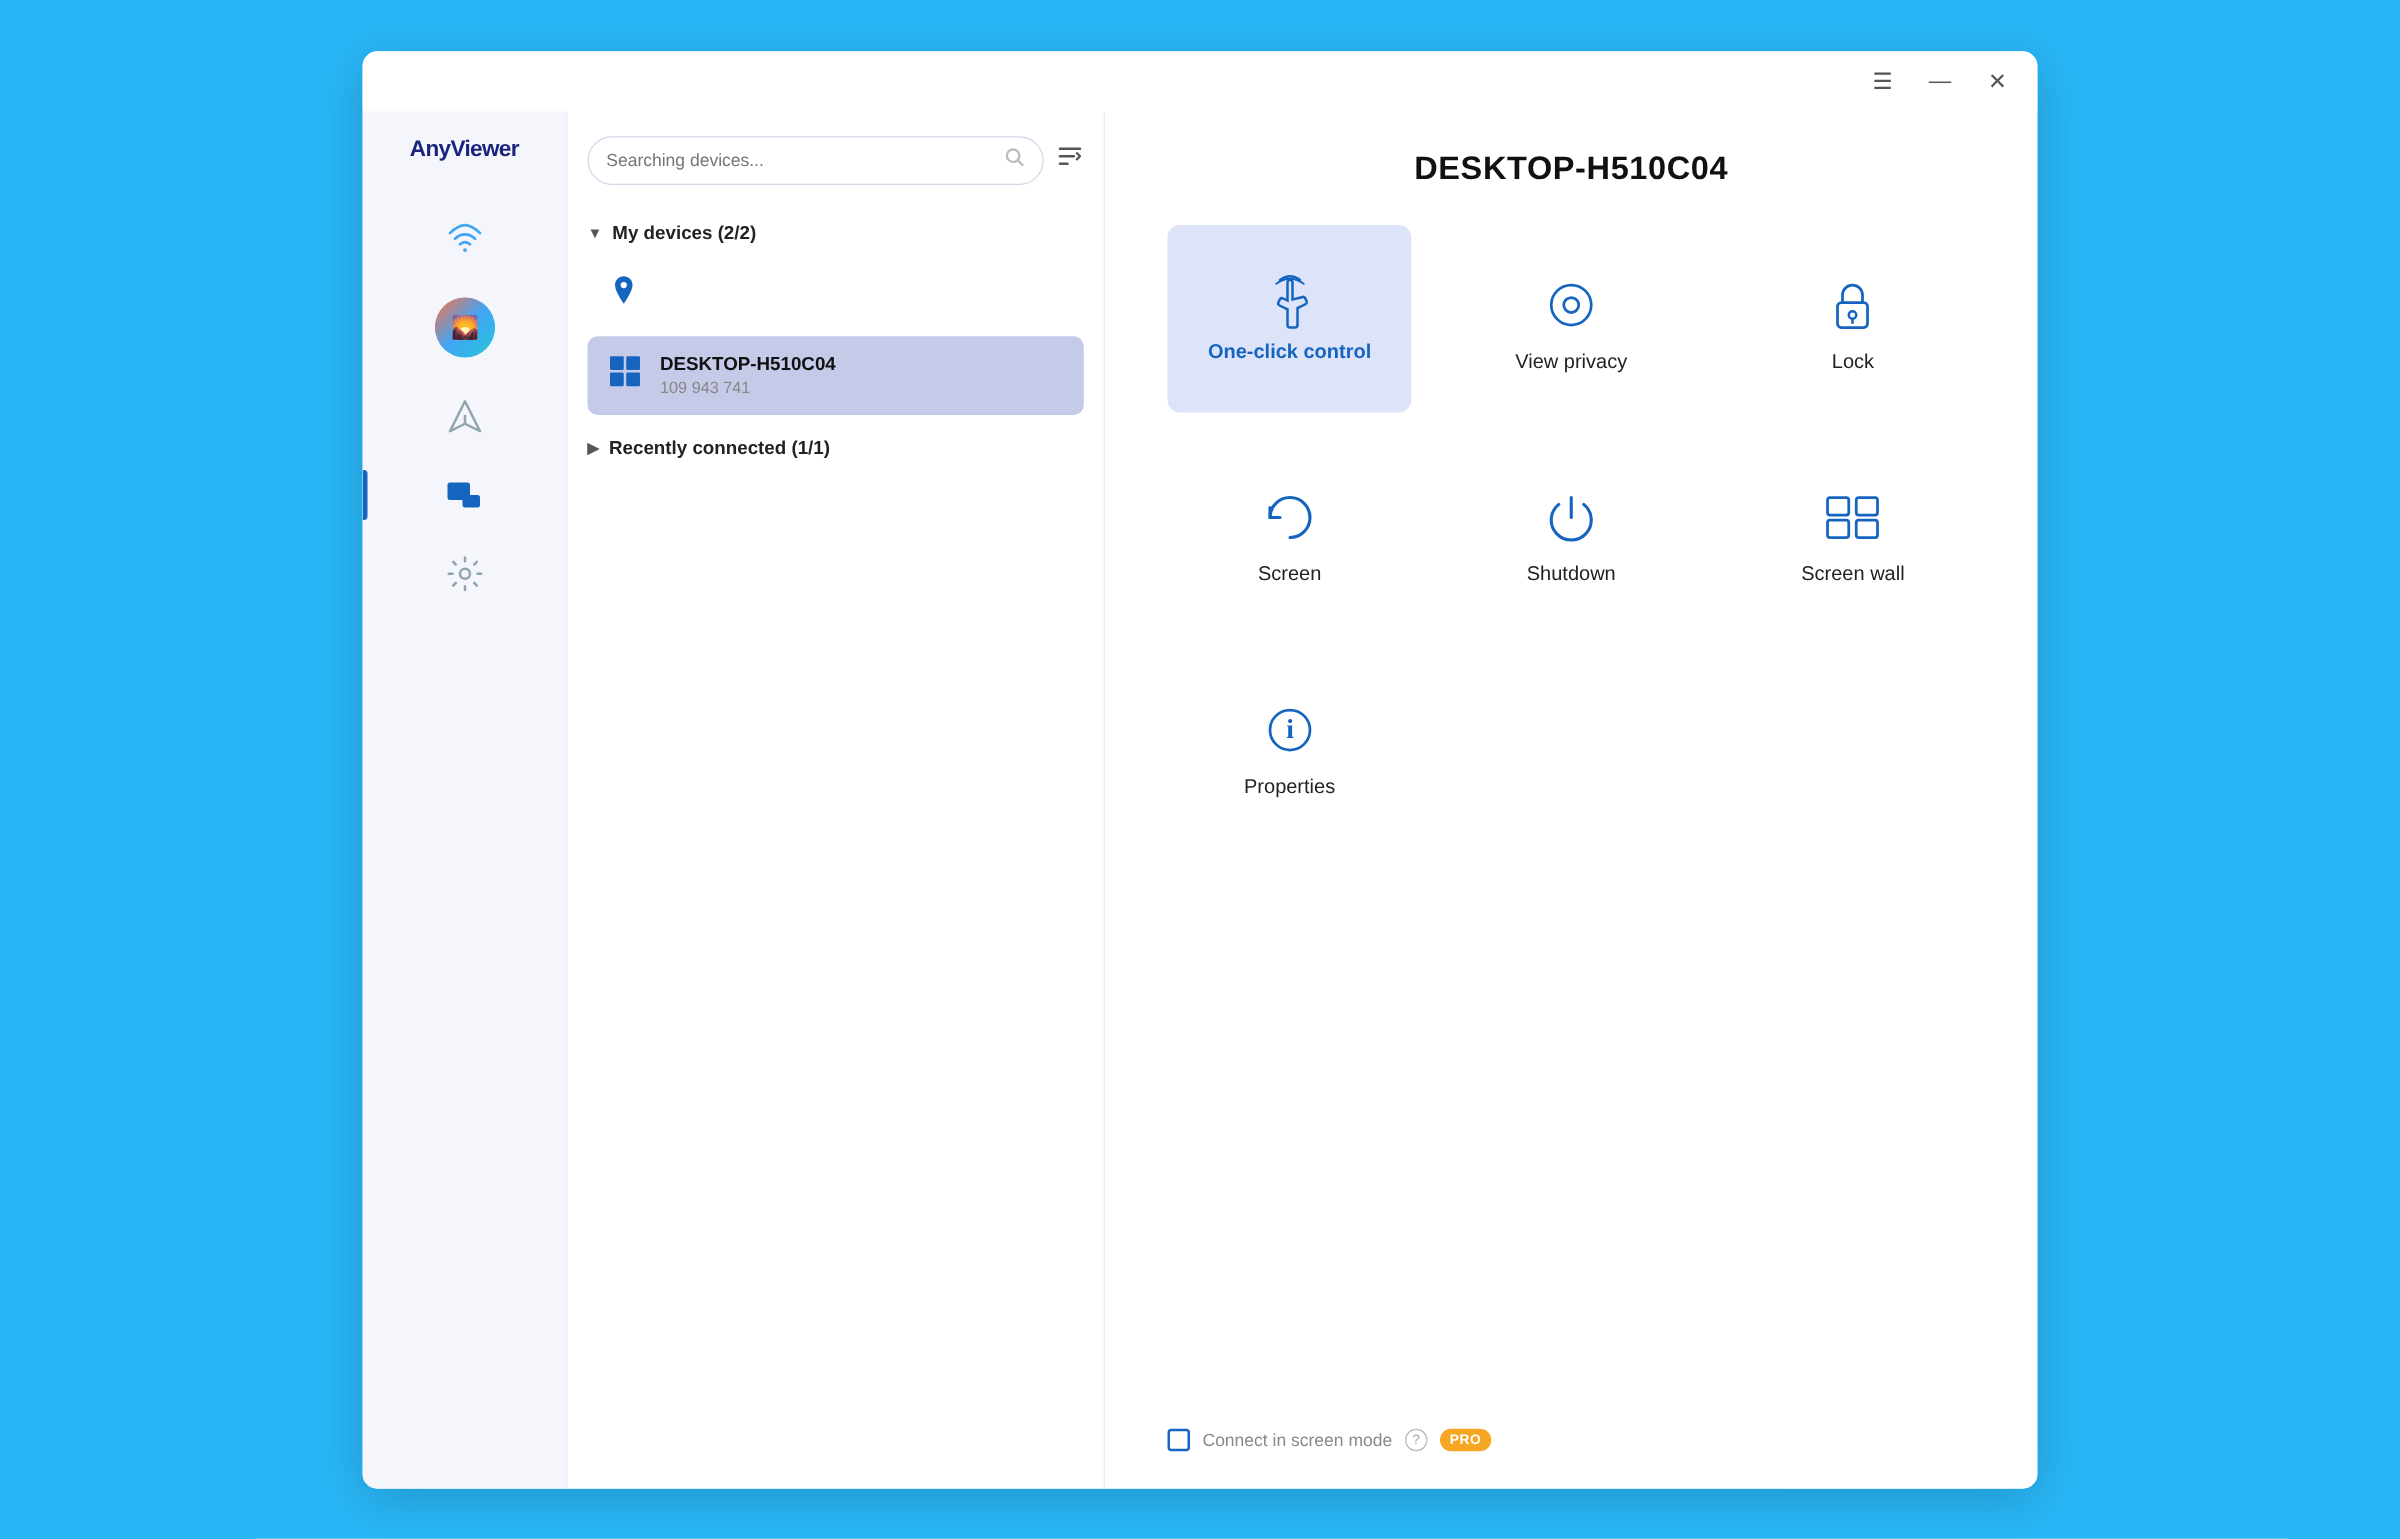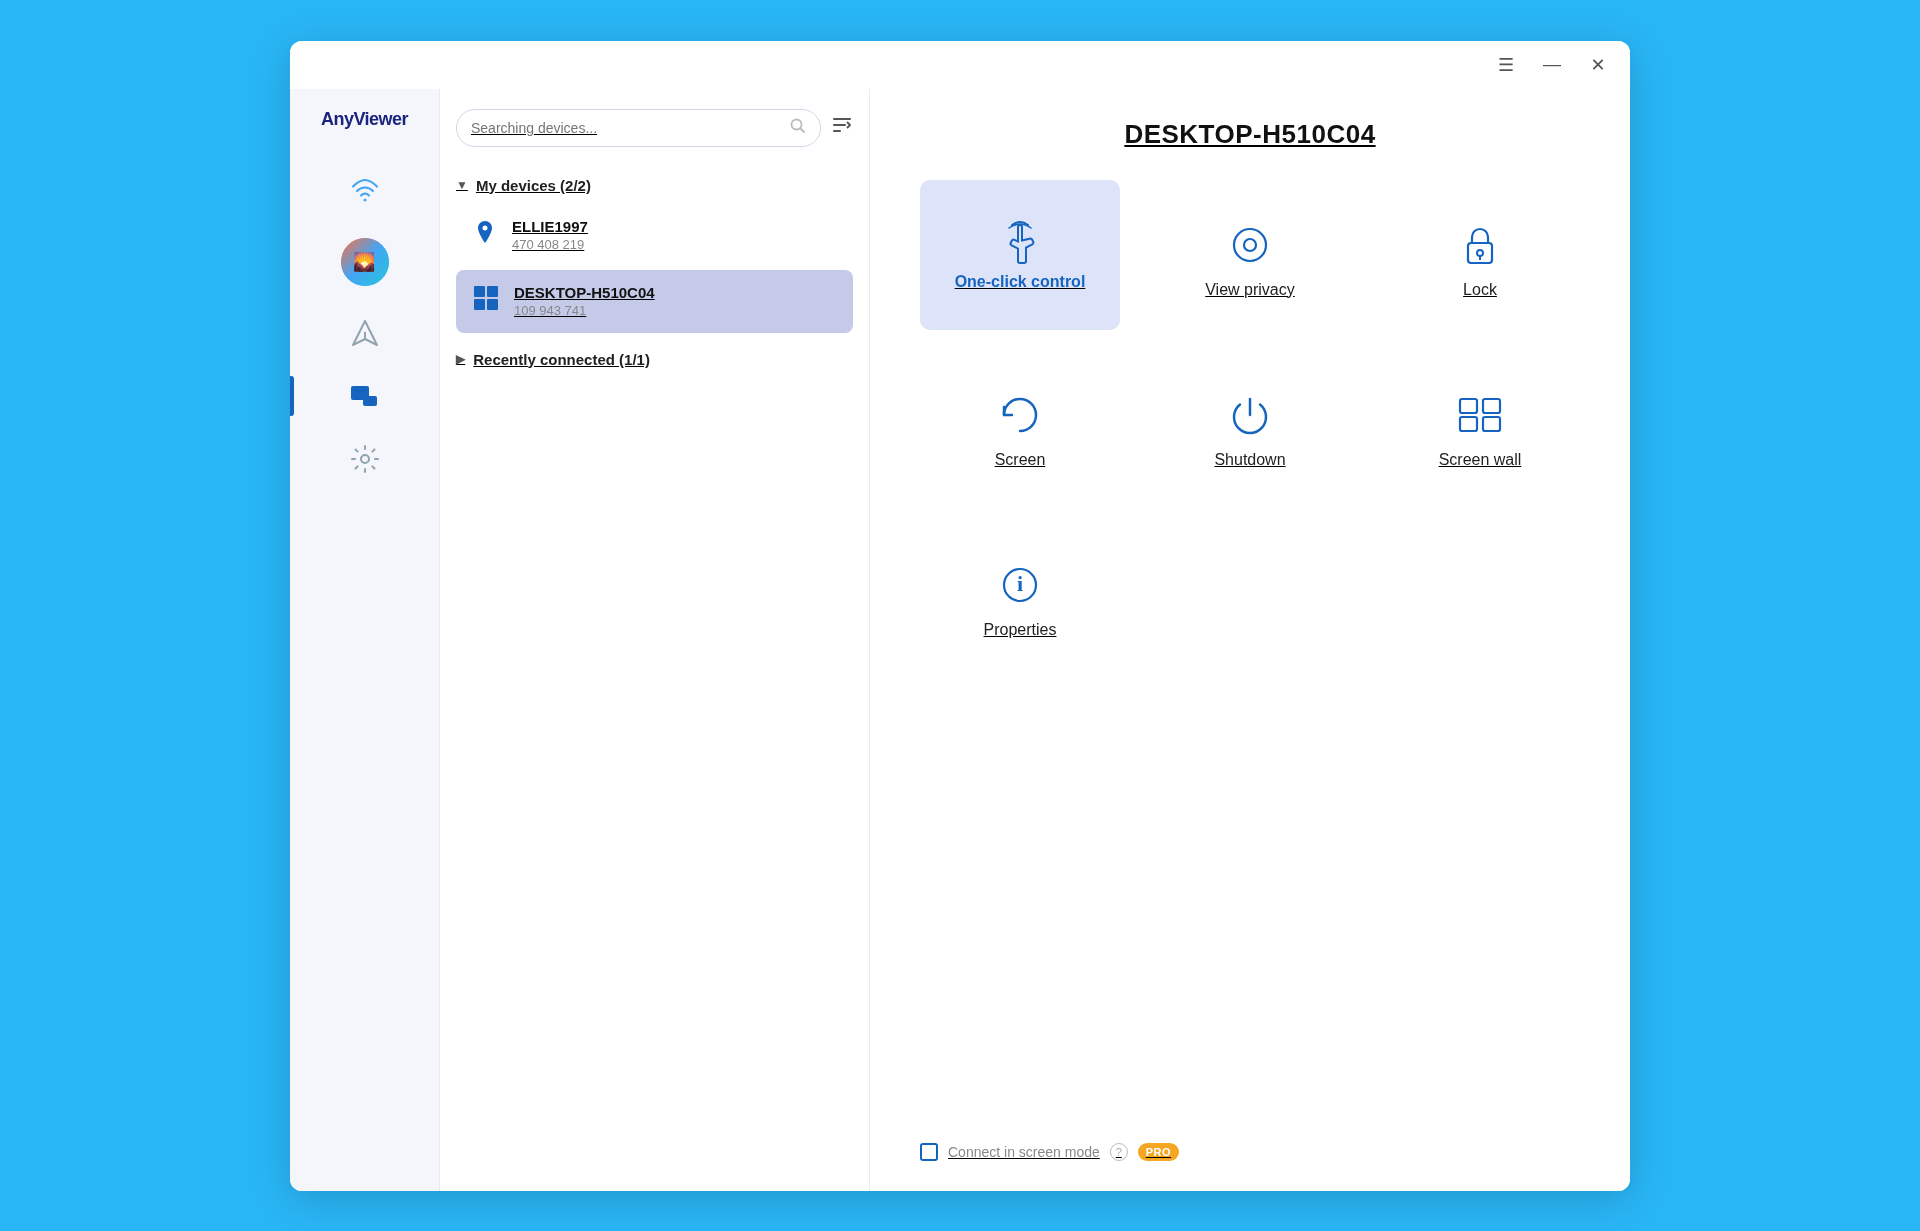--- a/index.html
+++ b/index.html
@@ -47,21 +47,21 @@
 
     
     .main-layout {
       display: flex;
       flex: 1;
       overflow: hidden;
     }
 
     
     .sidebar {
-      width: 150px;
+      width: 164px;
       background: #f4f6fb;
       display: flex;
       flex-direction: column;
       align-items: center;
       padding-top: 20px;
       gap: 0;
       border-right: 1px solid #e8ecf2;
     }
     .sidebar-brand {
       font-size: 18px;
@@ -281,21 +281,20 @@
       padding: 3px 8px;
       border-radius: 10px;
       letter-spacing: 0.5px;
     }
 
     
     .content-inner {
       display: flex;
       flex: 1;
       overflow: hidden;
-      text-decoration: underline;
     }
 
     
     .group-section { margin-top: 10px; }
     .group-header-collapsed {
       display: flex;
       align-items: center;
       gap: 8px;
       font-size: 15px;
       font-weight: 600;
@@ -408,24 +407,20 @@
               <span>My devices (2/2)</span>
             </div>
 
             <div class="device-item">
               <div class="device-icon location-icon">
                 <svg width="26" height="26" viewBox="0 0 26 26" fill="none">
                   <path d="M13 2C9.13 2 6 5.13 6 9c0 5.25 7 15 7 15s7-9.75 7-15c0-3.87-3.13-7-7-7z" fill="#1565c0"></path>
                   <circle cx="13" cy="9" r="2.5" fill="white"></circle>
                 </svg>
               </div>
-              <div class="device-info">
-                <div class="device-name">ELLIE1997</div>
-                <div class="device-id">470 408 219</div>
-              </div>
             </div>
 
             <div class="device-item selected">
               <div class="device-icon">
                 <svg width="28" height="28" viewBox="0 0 28 28" fill="none">
                   <rect x="2" y="2" width="11" height="11" rx="1" fill="#1565c0"></rect>
                   <rect x="15" y="2" width="11" height="11" rx="1" fill="#1565c0"></rect>
                   <rect x="2" y="15" width="11" height="11" rx="1" fill="#1565c0"></rect>
                   <rect x="15" y="15" width="11" height="11" rx="1" fill="#1565c0"></rect>
                 </svg>

